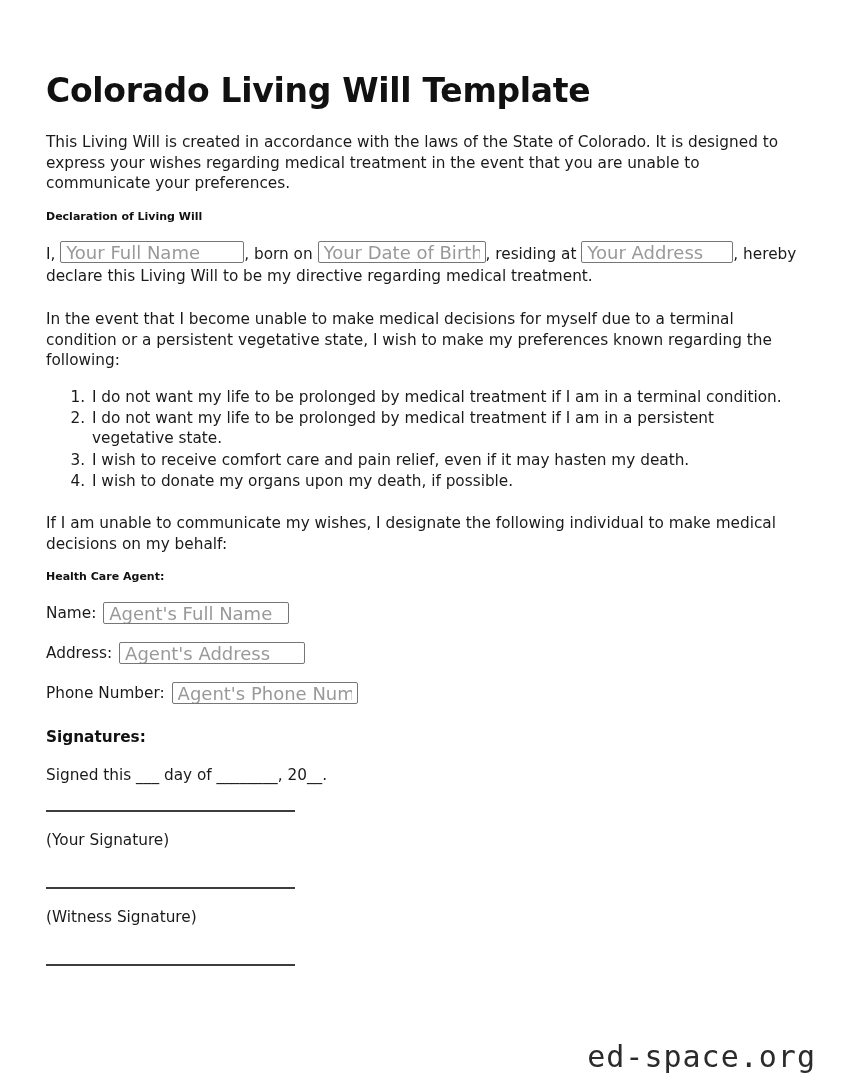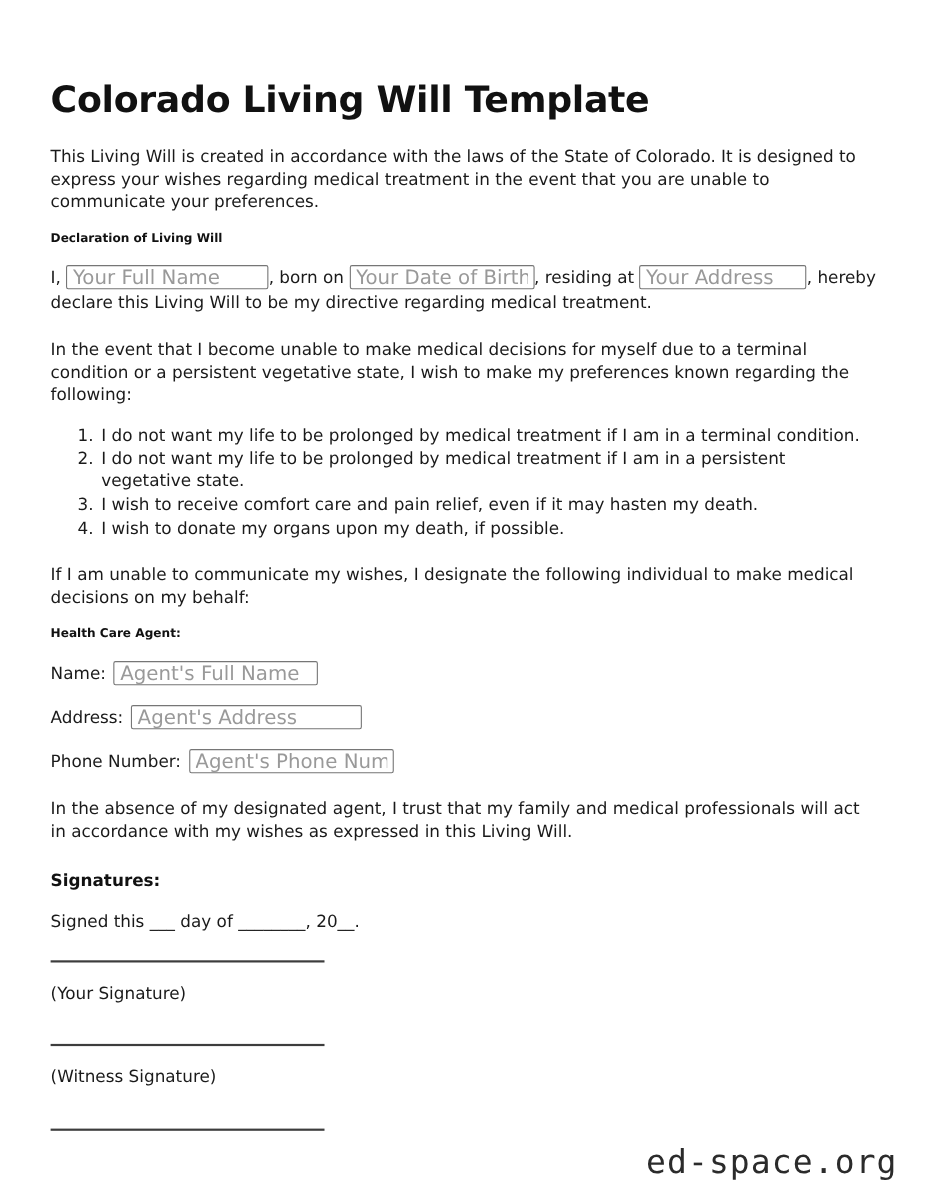--- a/index.html
+++ b/index.html
@@ -67,21 +67,21 @@
     line-height: 16px;
   }
   input.field::placeholder {
     color: #999999;
     opacity: 1;
   }
   input.f-name { width: 184px; }
   input.f-dob  { width: 168px; }
   input.f-addr { width: 152px; }
   input.f-agent-name  { width: 186px; }
-  input.f-agent-addr  { width: 210px; }
+  input.f-agent-addr  { width: 186px; }
   input.f-agent-phone { width: 186px; }
 
   ol.wishes {
     font-size: 15.3px;
     line-height: 1.32;
     margin: 16px 0 0 0;
     padding-left: 44px;
     max-width: 720px;
   }
   ol.wishes li {
@@ -173,21 +173,20 @@
   <div class="agent-row">
     <span class="lbl">Address:</span>
     <input class="field f-agent-addr" type="text" placeholder="Agent's Address" style="">
   </div>
 
   <div class="agent-row">
     <span class="lbl">Phone Number:</span>
     <input class="field f-agent-phone" type="text" placeholder="Agent's Phone Number" style="">
   </div>
 
-  <p class="para">In the absence of my designated agent, I trust that my family and medical professionals will act in accordance with my wishes as expressed in this Living Will.</p>
 
   <h2 class="sig-title">Signatures:</h2>
 
   <p class="signed-line">Signed this ___ day of ________, 20__.</p>
 
   <div class="sig-block">
     <div class="sig-rule"></div>
     <p class="sig-caption">(Your Signature)</p>
   </div>
 

